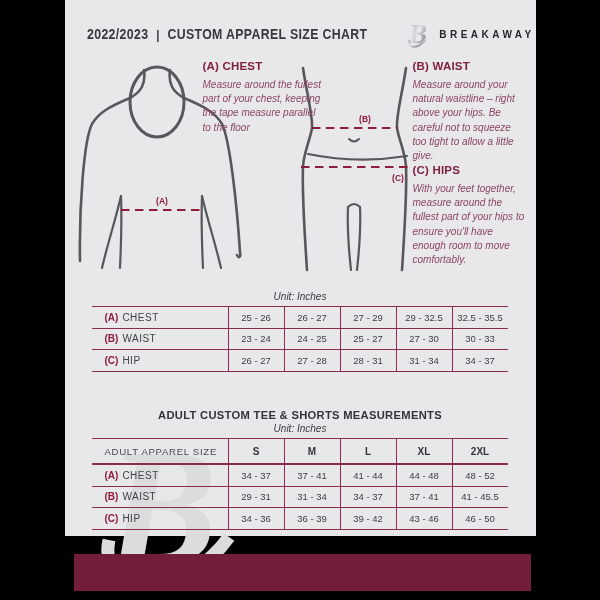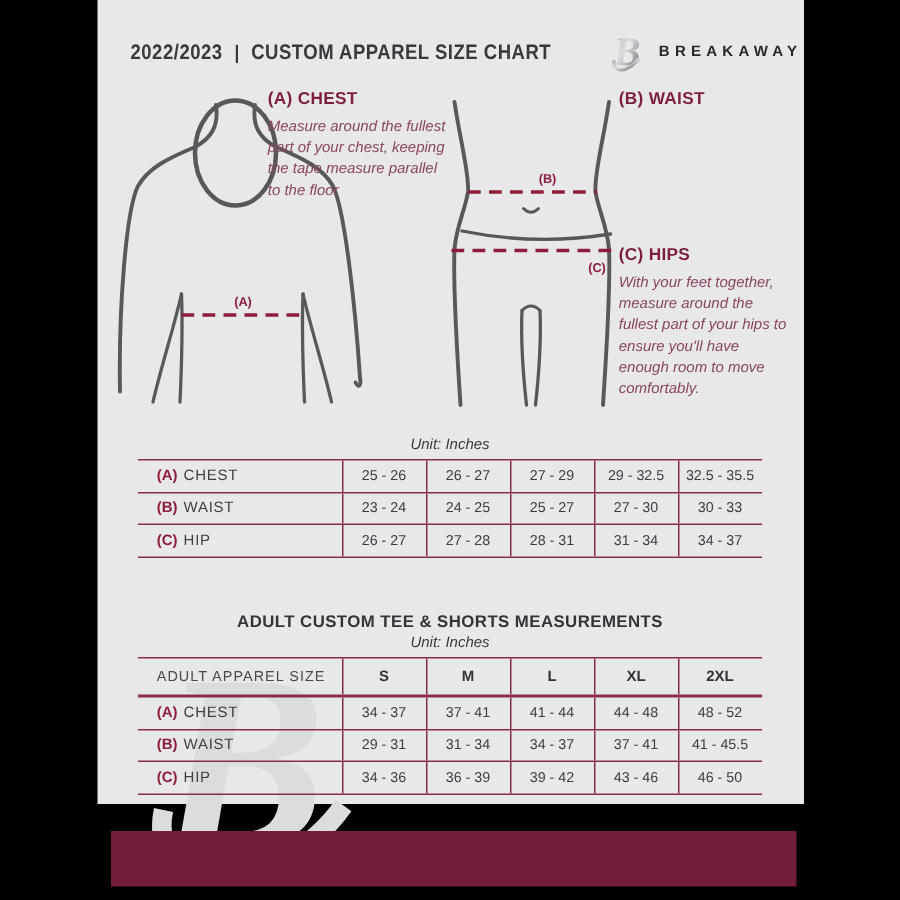--- a/index.html
+++ b/index.html
@@ -10,21 +10,21 @@
   .page-header{position:absolute;left:22px;right:23px;top:19px;display:flex;align-items:center;z-index:4;}
   .head-left{display:flex;align-items:center;transform:scaleX(0.88);transform-origin:left center;white-space:nowrap;}
   .head-title{font-size:14px;font-weight:bold;color:#39383c;letter-spacing:0.4px;}
   .head-pipe{margin:0 9px;font-size:13px;font-weight:bold;color:#39383c;}
   .brand{margin-left:auto;display:flex;align-items:center;gap:8px;}
   .brand-name{font-size:10px;font-weight:bold;letter-spacing:3.5px;color:#28272b;margin-right:-3.5px;}
   
   .inst{position:absolute;z-index:3;}
   .inst h3{margin:0;font-size:11.5px;font-weight:bold;color:#7d1e3b;letter-spacing:0.2px;}
   .inst p{margin:6px 0 0;font-size:10px;font-style:italic;font-weight:500;color:#8a4560;line-height:1.42;}
-  #inst-a{left:114px;top:60px;width:122px;}
+  #inst-a{left:138px;top:60px;width:122px;}
   #inst-b{left:348px;top:60px;width:106px;}
   #inst-c{left:348px;top:164px;width:114px;}
   
   .fig{position:absolute;z-index:2;}
   #fig-torso{left:8px;top:56px;}
   #fig-hips{left:228px;top:60px;}
   
   .sec-title{position:absolute;left:0;right:0;text-align:center;font-size:11.2px;font-weight:bold;
              color:#343338;letter-spacing:0.3px;z-index:3;}
   .sec-unit{position:absolute;left:0;right:0;text-align:center;font-size:10px;font-style:italic;
@@ -74,20 +74,21 @@
       <span class="brand-name">BREAKAWAY</span>
     </div>
   </div>
 
   <div class="inst" id="inst-a">
     <h3>(A) CHEST</h3>
     <p>Measure around the fullest part of your chest, keeping the tape measure parallel to the floor</p>
   </div>
   <div class="inst" id="inst-b">
     <h3>(B) WAIST</h3>
+    <p>Measure around your natural waistline – right above your hips. Be careful not to squeeze too tight to allow a little give.</p>
   </div>
   <div class="inst" id="inst-c">
     <h3>(C) HIPS</h3>
     <p>With your feet together, measure around the fullest part of your hips to ensure you'll have enough room to move comfortably.</p>
   </div>
 
   <svg class="fig" id="fig-torso" width="238" height="215" viewBox="0 0 238 215">
     <g stroke="#58575b" fill="none" stroke-linecap="round">
       <ellipse cx="84" cy="46" rx="27" ry="35" stroke-width="3"></ellipse>
       <path d="M71,14 C73,28 68,36 57,42 C38,50 26,56 19,68 C11,84 6,150 7,205" stroke-width="2.6"></path>

